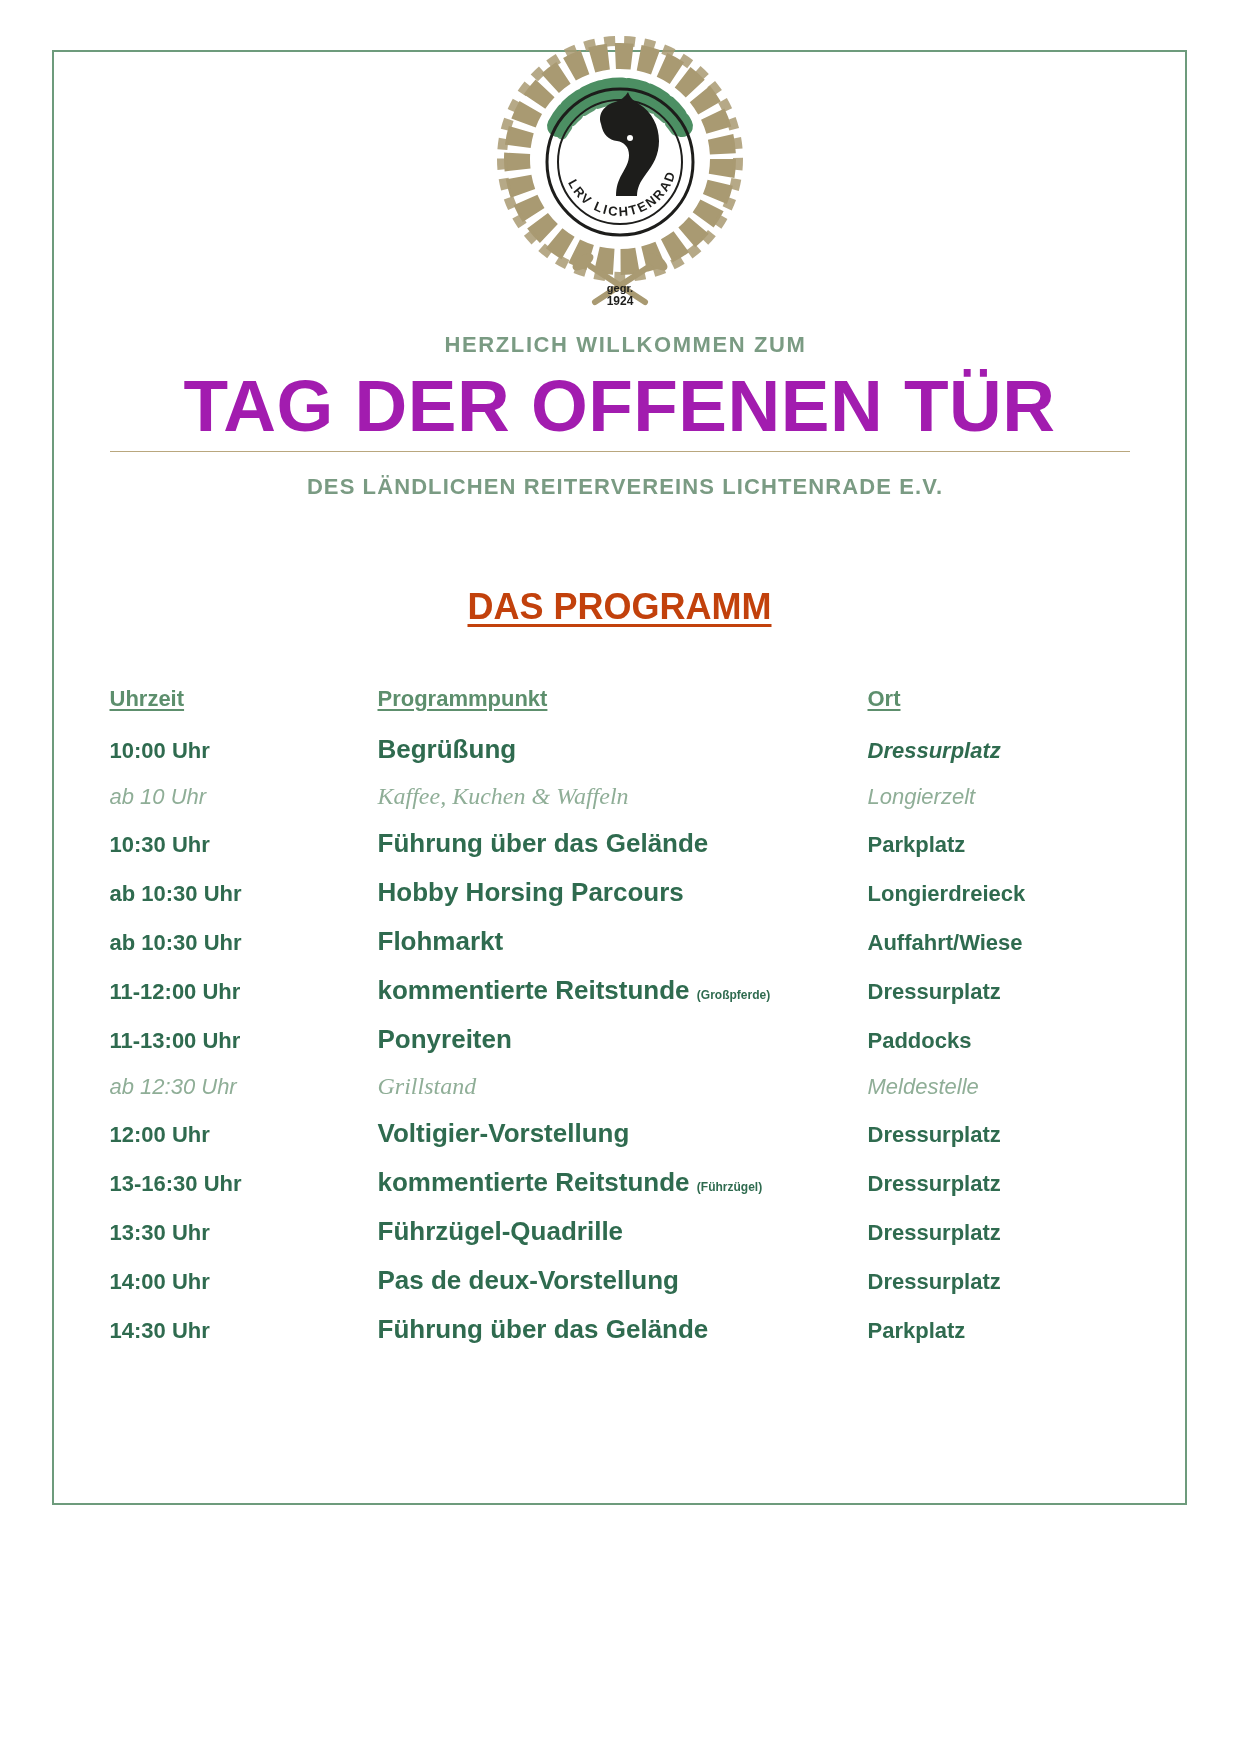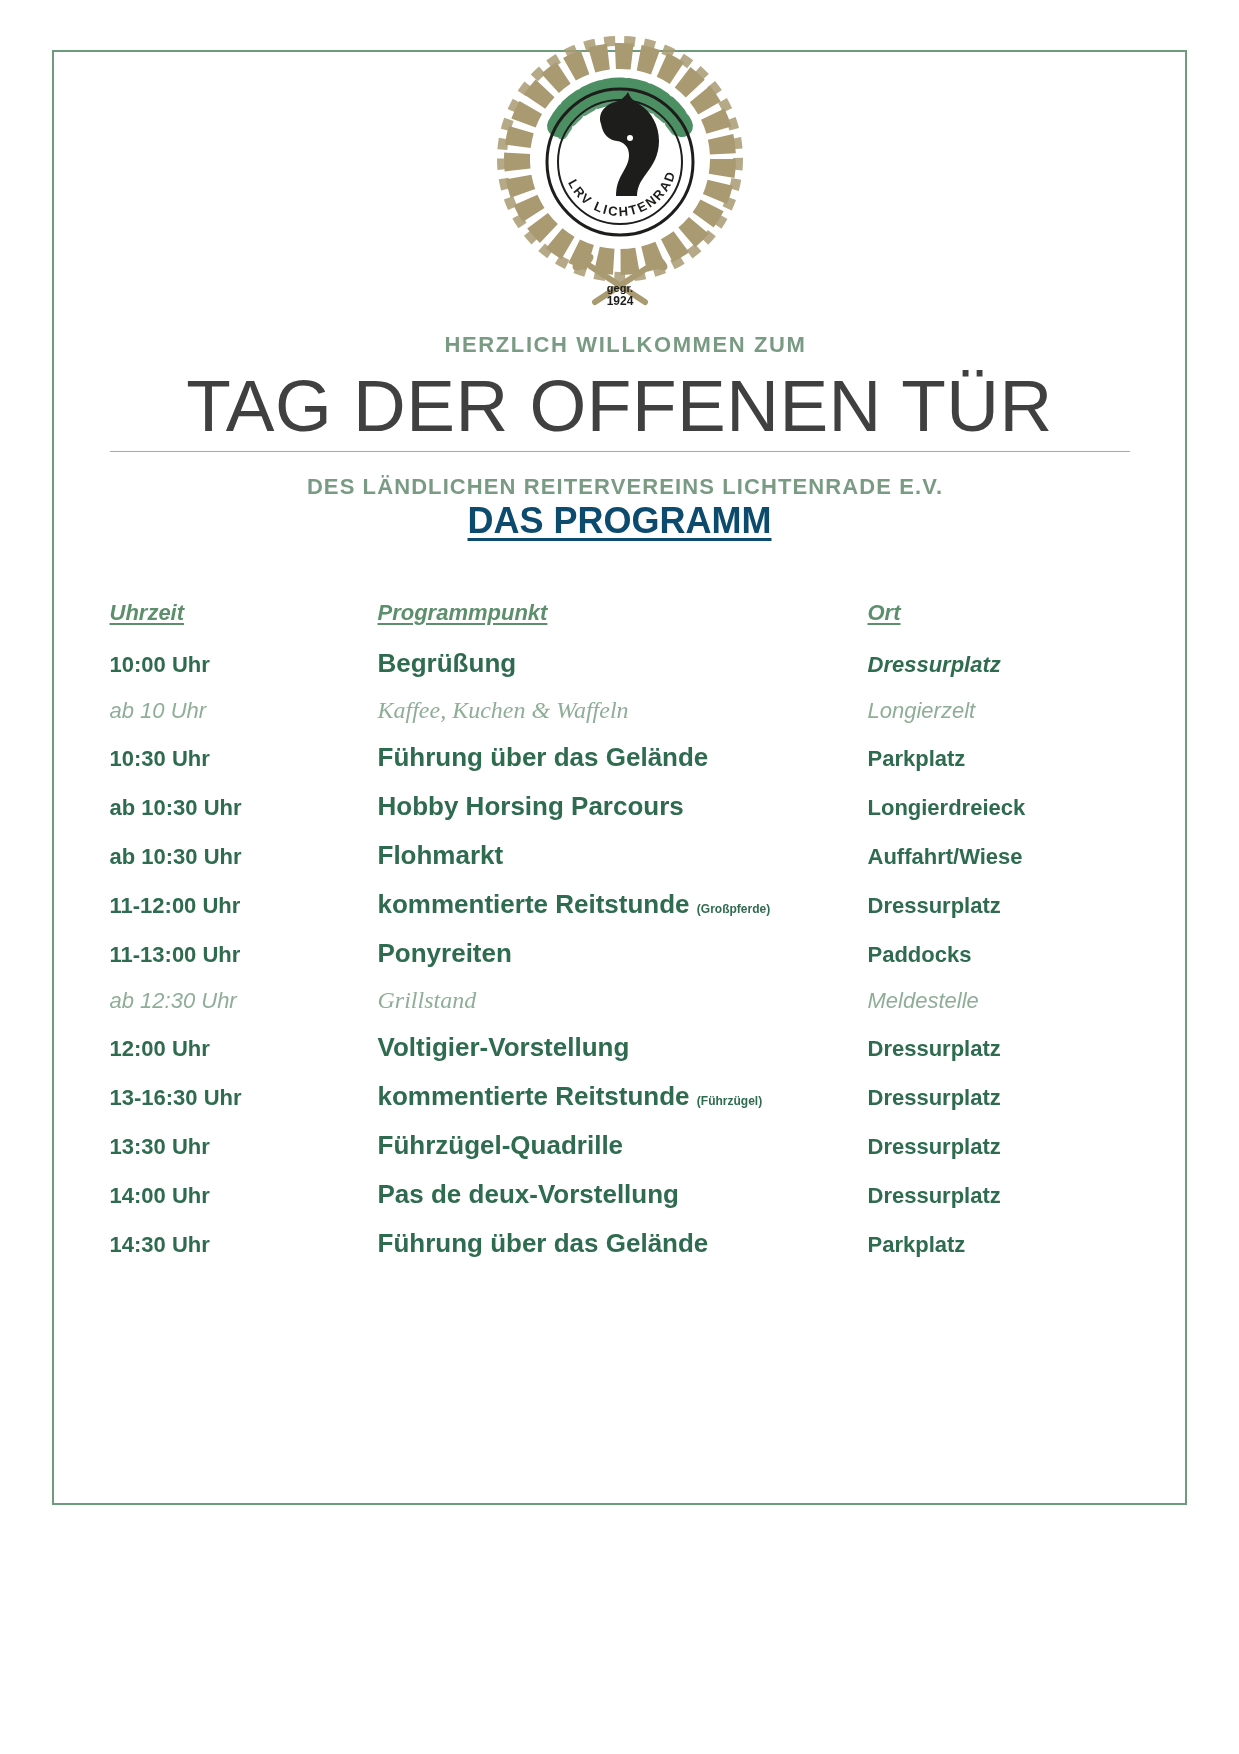--- a/index.html
+++ b/index.html
@@ -46,23 +46,23 @@
     font-size: 22px;
     font-weight: bold;
     letter-spacing: 1.6px;
     color: #7a9b83;
     margin-top: 8px;
     margin-left: 12px;
   }
   .main-title {
     text-align: center;
     font-size: 73px;
-    font-weight: normal;
+    font-weight: bold;
     letter-spacing: 0.5px;
-    color: #404040;
+    color: #a21caf;
     line-height: 1.05;
     margin-top: 10px;
     padding-bottom: 6px;
   }
   .rule {
     width: 1020px;
     height: 1px;
     background: #b9a77e;
     margin: 0 auto;
   }
@@ -73,21 +73,22 @@
     letter-spacing: 1.1px;
     color: #7a9b83;
     margin-top: 22px;
     padding-left: 11px;
   }
 
   .program-heading {
     text-align: center;
     font-size: 36px;
     font-weight: bold;
-    color: #0c4a6e;
+    color: #c2410c;
+    margin-top: 86px;
     text-decoration: underline;
     text-underline-offset: 5px;
   }
 
   
   .table {
     margin: 58px auto 0 auto;
     width: 1020px;
   }
   .row {
@@ -97,21 +98,20 @@
   }
   .col-time { width: 268px; flex: 0 0 268px; }
   .col-item { width: 490px; flex: 0 0 490px; }
   .col-place { flex: 1 1 auto; }
 
   .head .col-time,
   .head .col-item,
   .head .col-place {
     font-size: 22px;
     font-weight: bold;
-    font-style: italic;
     color: #5d8f6d;
     text-decoration: underline;
     text-underline-offset: 3px;
   }
   .head { margin-bottom: 22px; }
 
   .row.solid .col-time,
   .row.solid .col-place {
     font-size: 22px;
     font-weight: bold;

